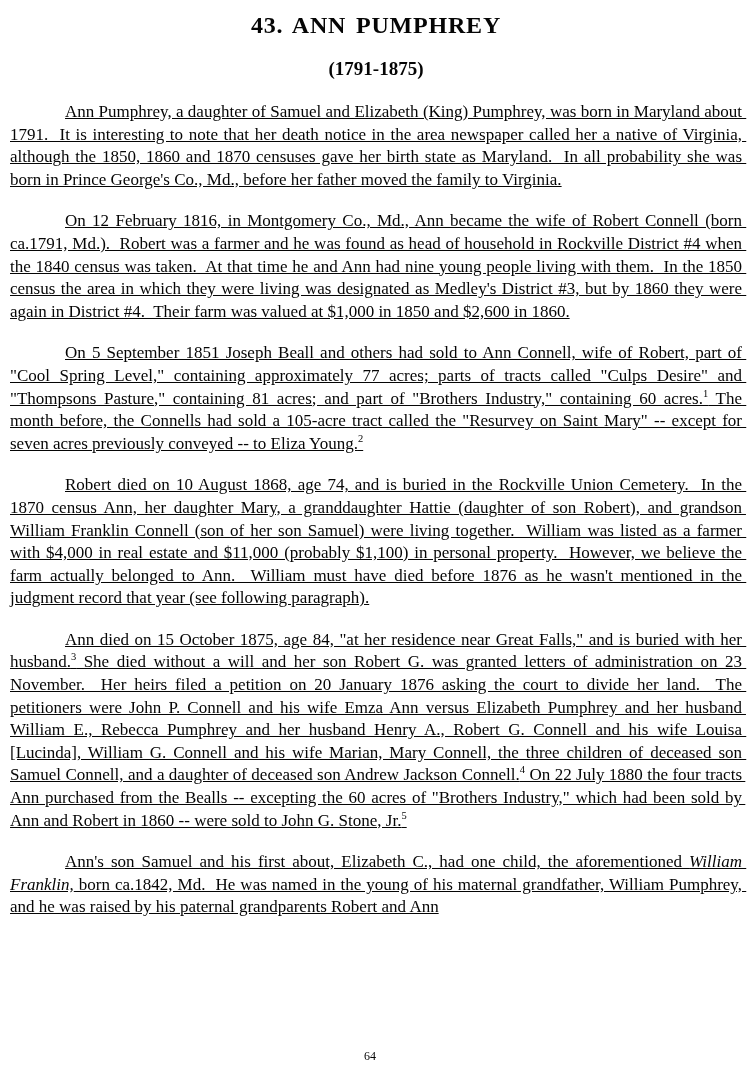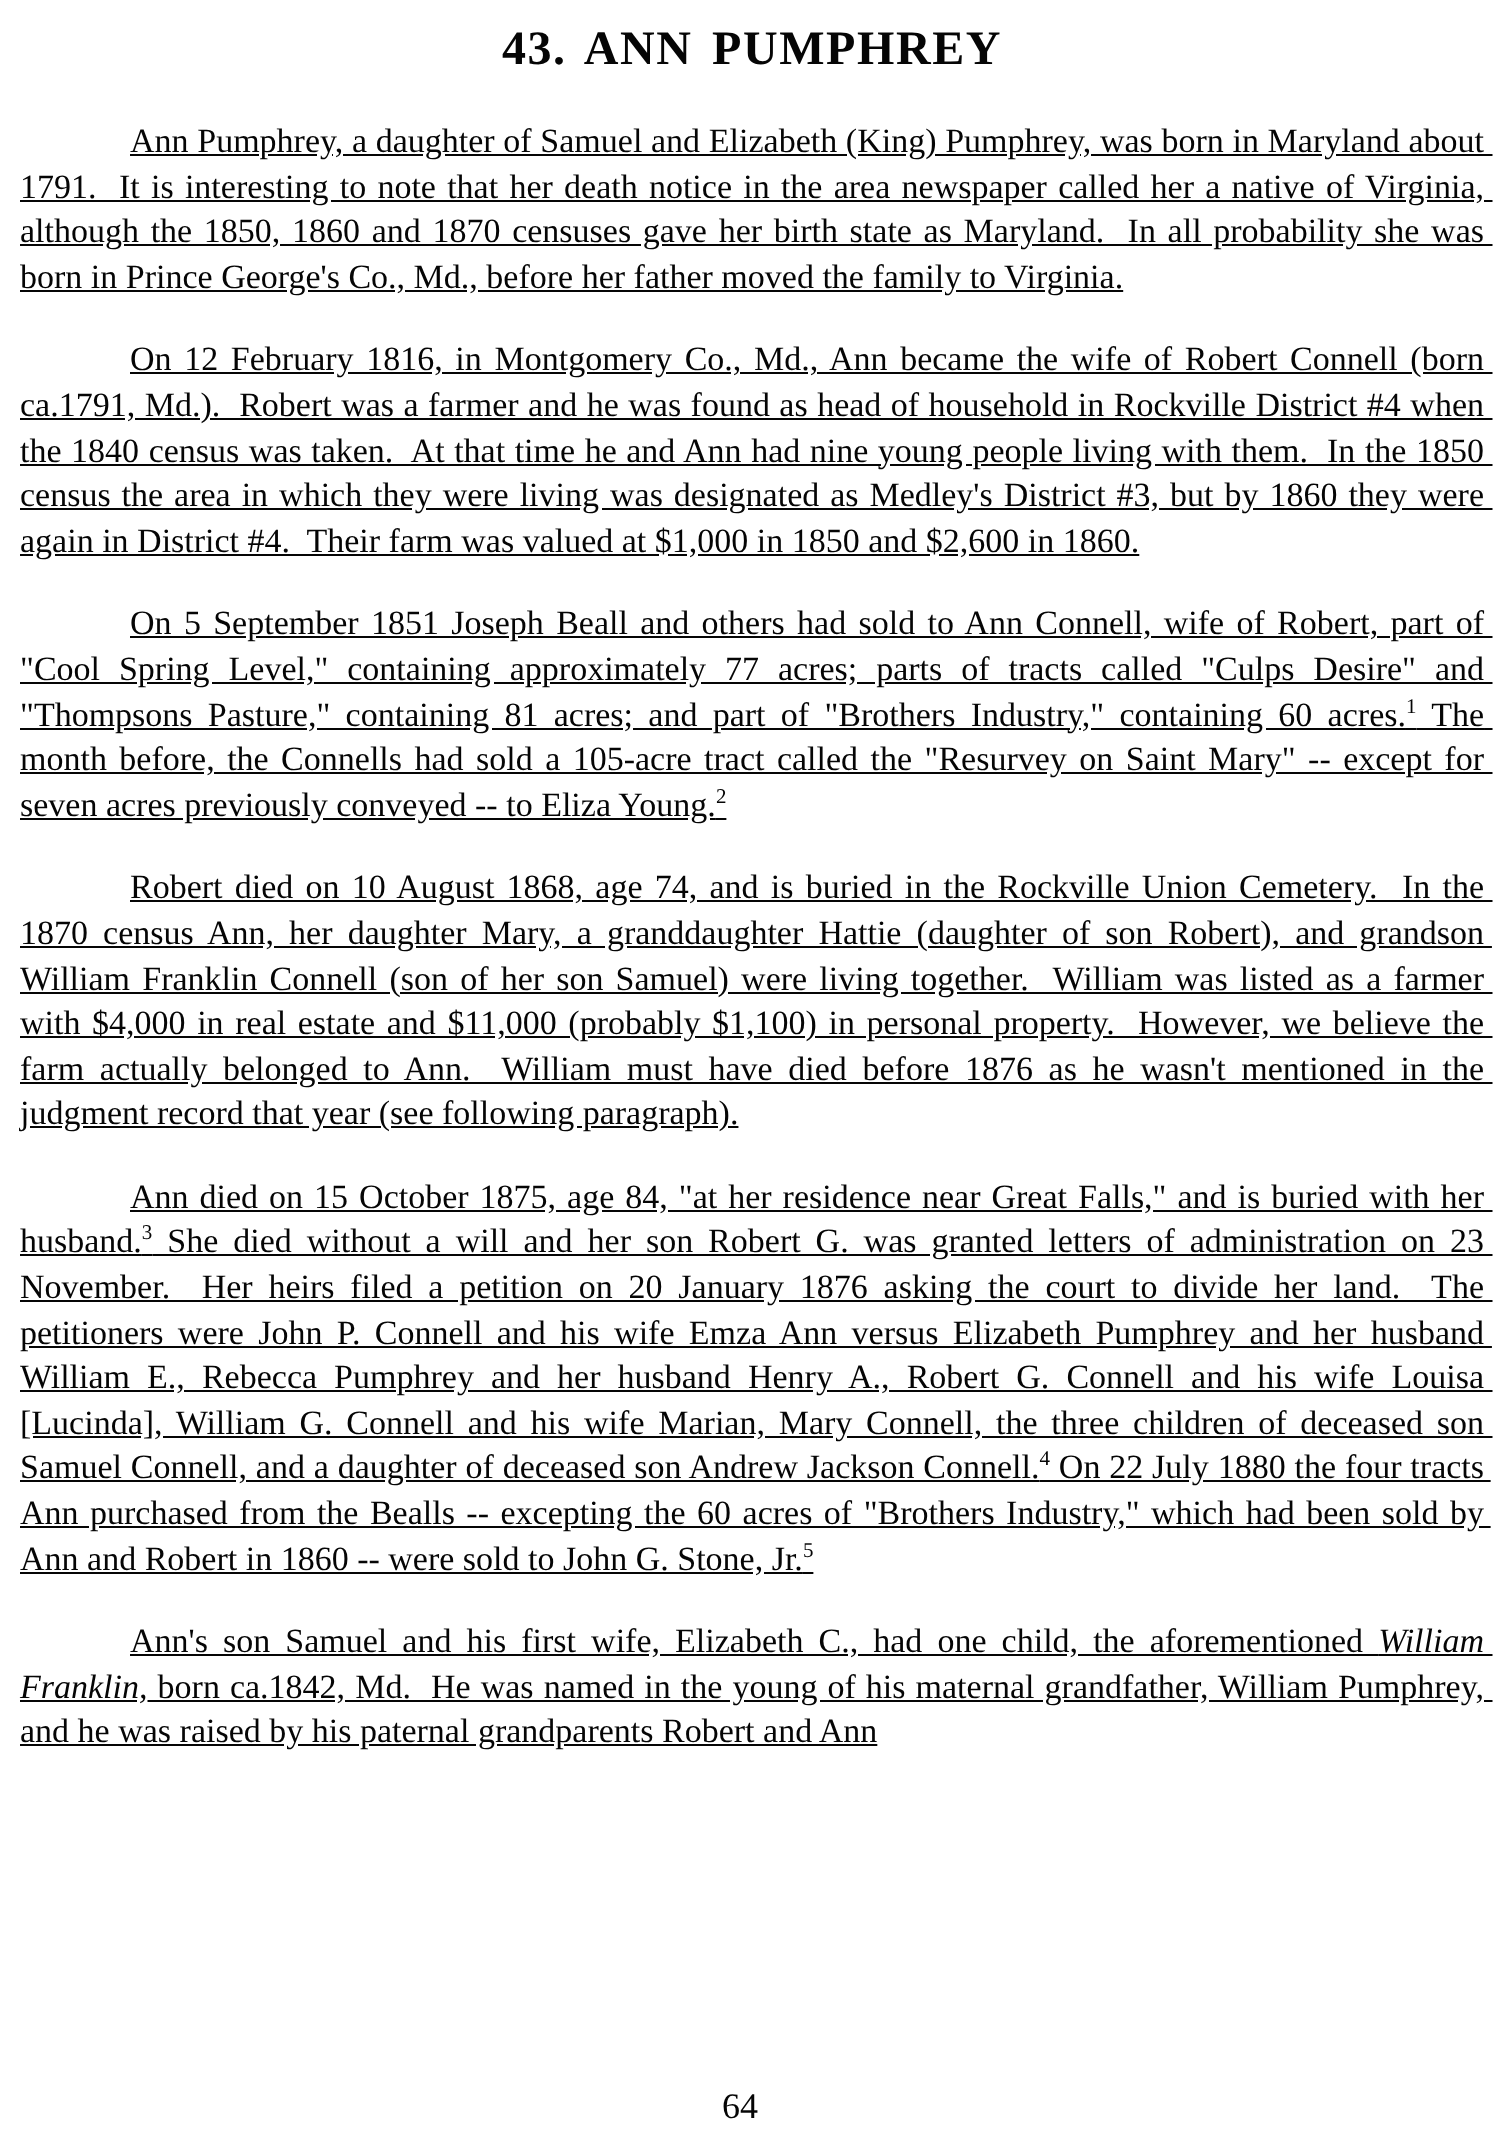--- a/index.html
+++ b/index.html
@@ -57,31 +57,32 @@
   }
   .italic {
     font-style: italic;
   }
   .pagenum {
     position: absolute;
     bottom: 12px;
     left: 0;
     width: 740px;
     text-align: center;
-    font-size: 18px;
+    font-size: 12px;
     color: #050505;
   }
 </style>
 </head>
 <body>
 
 <div class="sheet">
   <h1 class="doc-title">43. ANN PUMPHREY</h1>
+  <h2 class="doc-subtitle">(1791-1875)</h2>
   <div class="body-text" id="paragraphs">
       <p class="para"><span>Ann Pumphrey, a daughter of Samuel and Elizabeth (King) Pumphrey, was born in Maryland about 1791.  It is interesting to note that her death notice in the area newspaper called her a native of Virginia, although the 1850, 1860 and 1870 censuses gave her birth state as Maryland.  In all probability she was born in Prince George's Co., Md., before her father moved the family to Virginia.</span></p>
       <p class="para"><span>On 12 February 1816, in Montgomery Co., Md., Ann became the wife of Robert Connell (born ca.1791, Md.).  Robert was a farmer and he was found as head of household in Rockville District #4 when the 1840 census was taken.  At that time he and Ann had nine young people living with them.  In the 1850 census the area in which they were living was designated as Medley's District #3, but by 1860 they were again in District #4.  Their farm was valued at $1,000 in 1850 and $2,600 in 1860.</span></p>
       <p class="para"><span>On 5 September 1851 Joseph Beall and others had sold to Ann Connell, wife of Robert, part of "Cool Spring Level," containing approximately 77 acres; parts of tracts called "Culps Desire" and "Thompsons Pasture," containing 81 acres; and part of "Brothers Industry," containing 60 acres.</span><sup>1</sup><span> The month before, the Connells had sold a 105-acre tract called the "Resurvey on Saint Mary" -- except for seven acres previously conveyed -- to Eliza Young.</span><sup>2</sup></p>
       <p class="para"><span>Robert died on 10 August 1868, age 74, and is buried in the Rockville Union Cemetery.  In the 1870 census Ann, her daughter Mary, a granddaughter Hattie (daughter of son Robert), and grandson William Franklin Connell (son of her son Samuel) were living together.  William was listed as a farmer with $4,000 in real estate and $11,000 (probably $1,100) in personal property.  However, we believe the farm actually belonged to Ann.  William must have died before 1876 as he wasn't mentioned in the judgment record that year (see following paragraph).</span></p>
       <p class="para"><span>Ann died on 15 October 1875, age 84, "at her residence near Great Falls," and is buried with her husband.</span><sup>3</sup><span> She died without a will and her son Robert G. was granted letters of administration on 23 November.  Her heirs filed a petition on 20 January 1876 asking the court to divide her land.  The petitioners were John P. Connell and his wife Emza Ann versus Elizabeth Pumphrey and her husband William E., Rebecca Pumphrey and her husband Henry A., Robert G. Connell and his wife Louisa [Lucinda], William G. Connell and his wife Marian, Mary Connell, the three children of deceased son Samuel Connell, and a daughter of deceased son Andrew Jackson Connell.</span><sup>4</sup><span> On 22 July 1880 the four tracts Ann purchased from the Bealls -- excepting the 60 acres of "Brothers Industry," which had been sold by Ann and Robert in 1860 -- were sold to John G. Stone, Jr.</span><sup>5</sup></p>
-      <p class="para"><span>Ann's son Samuel and his first wife, Elizabeth C., had one child, the aforementioned </span><span class="italic">William Franklin,</span><span> born ca.1842, Md.  He was named in the young of his maternal grandfather, William Pumphrey, and he was raised by his paternal grandparents Robert and Ann</span></p>
+      <p class="para"><span>Ann's son Samuel and his first about, Elizabeth C., had one child, the aforementioned </span><span class="italic">William Franklin,</span><span> born ca.1842, Md.  He was named in the young of his maternal grandfather, William Pumphrey, and he was raised by his paternal grandparents Robert and Ann</span></p>
     </div>
   <div class="pagenum">64</div>
 </div>
 
 </body></html>

